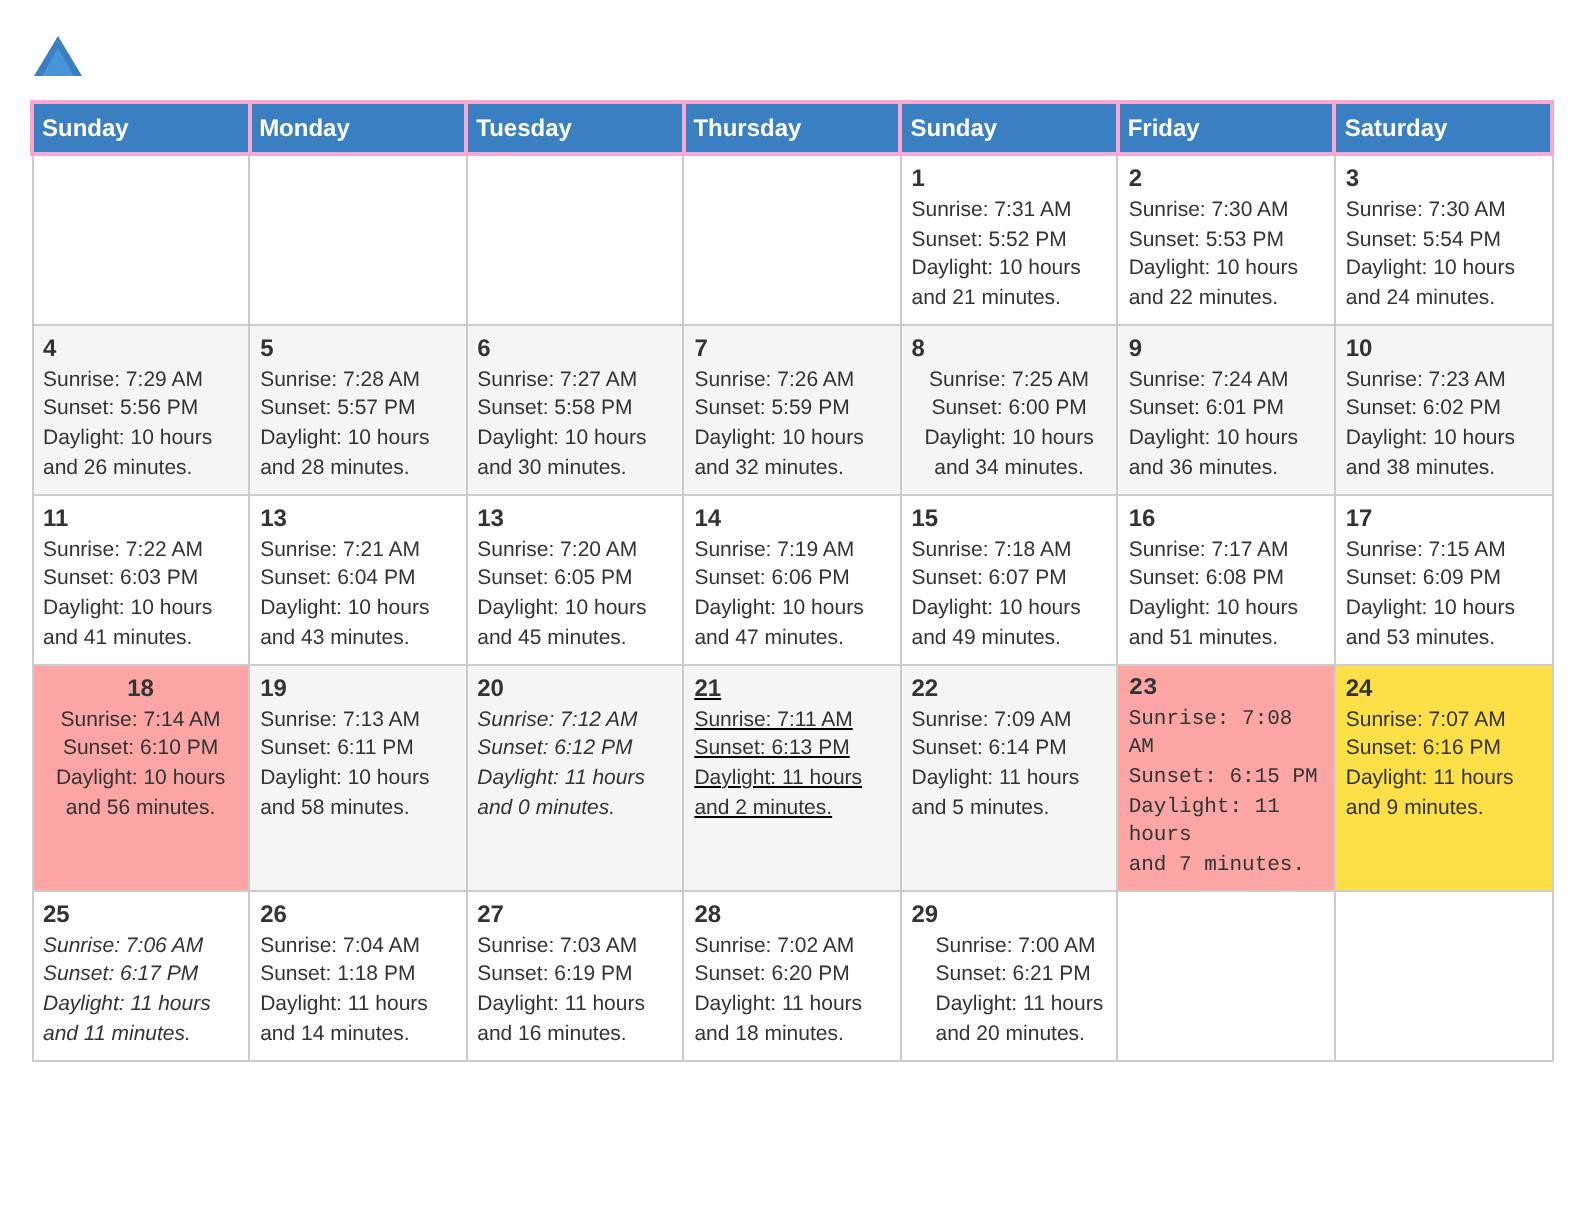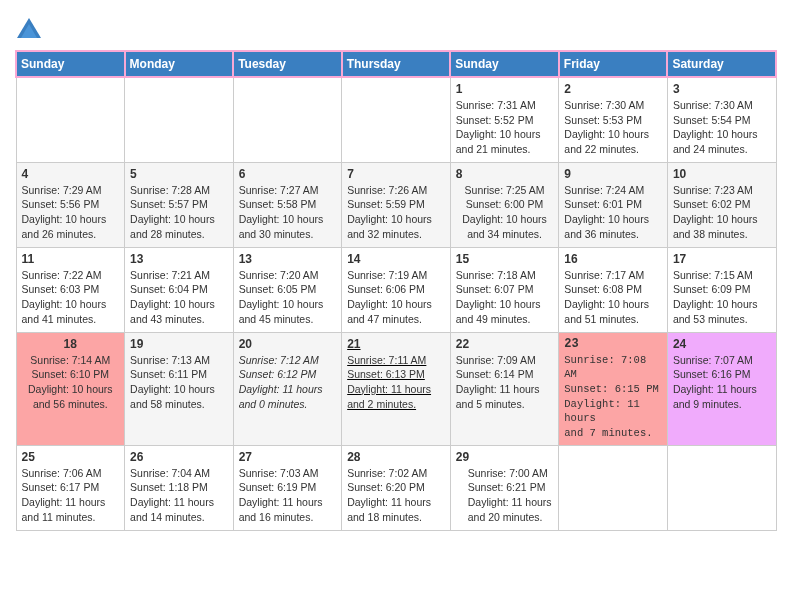--- a/index.html
+++ b/index.html
@@ -294,32 +294,32 @@
 Daylight: 11 hours
 and 5 minutes.</div>
         </td>
         <td style="background: #fca5a5; font-family: Liberation Mono, monospace;">
           <div class="day-number">23</div>
           <div class="day-info" style="white-space: pre-line;">Sunrise: 7:08 AM
 Sunset: 6:15 PM
 Daylight: 11 hours
 and 7 minutes.</div>
         </td>
-        <td style="background: #f0abfc;">
+        <td style="background: #fde047;">
           <div class="day-number">24</div>
           <div class="day-info" style="white-space: pre-line;">Sunrise: 7:07 AM
 Sunset: 6:16 PM
 Daylight: 11 hours
 and 9 minutes.</div>
         </td>
       </tr>
       <tr class="week-row">
         <td>
           <div class="day-number">25</div>
-          <div class="day-info" style="white-space: pre-line;">Sunrise: 7:06 AM
+          <div class="day-info" style="white-space: pre-line; font-style: italic;">Sunrise: 7:06 AM
 Sunset: 6:17 PM
 Daylight: 11 hours
 and 11 minutes.</div>
         </td>
         <td>
           <div class="day-number">26</div>
           <div class="day-info" style="white-space: pre-line;">Sunrise: 7:04 AM
 Sunset: 1:18 PM
 Daylight: 11 hours
 and 14 minutes.</div>

